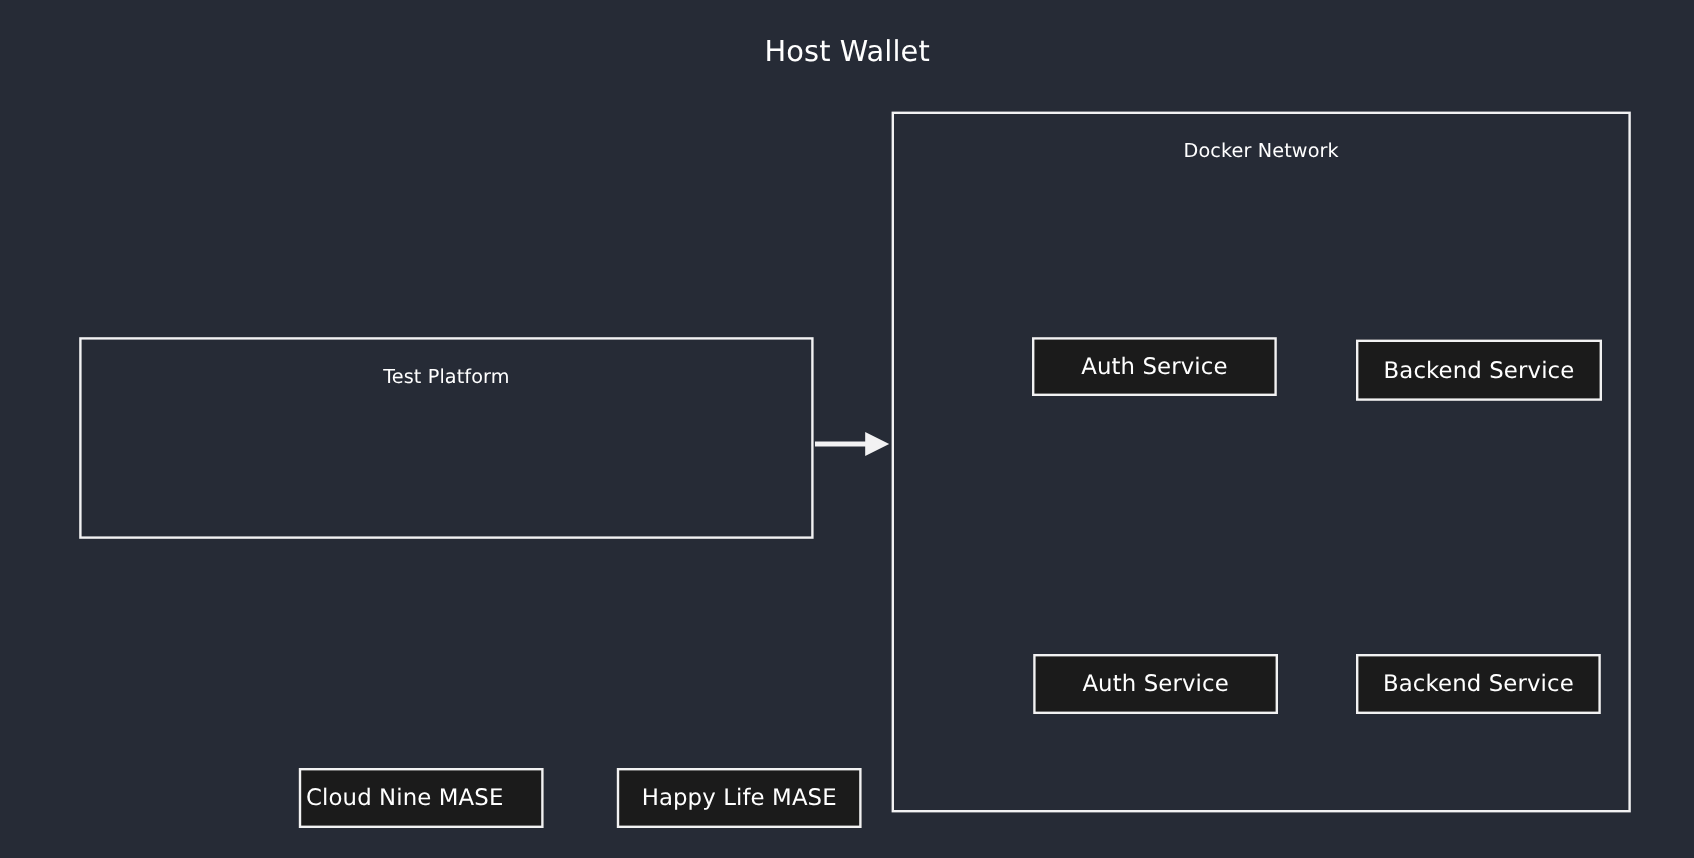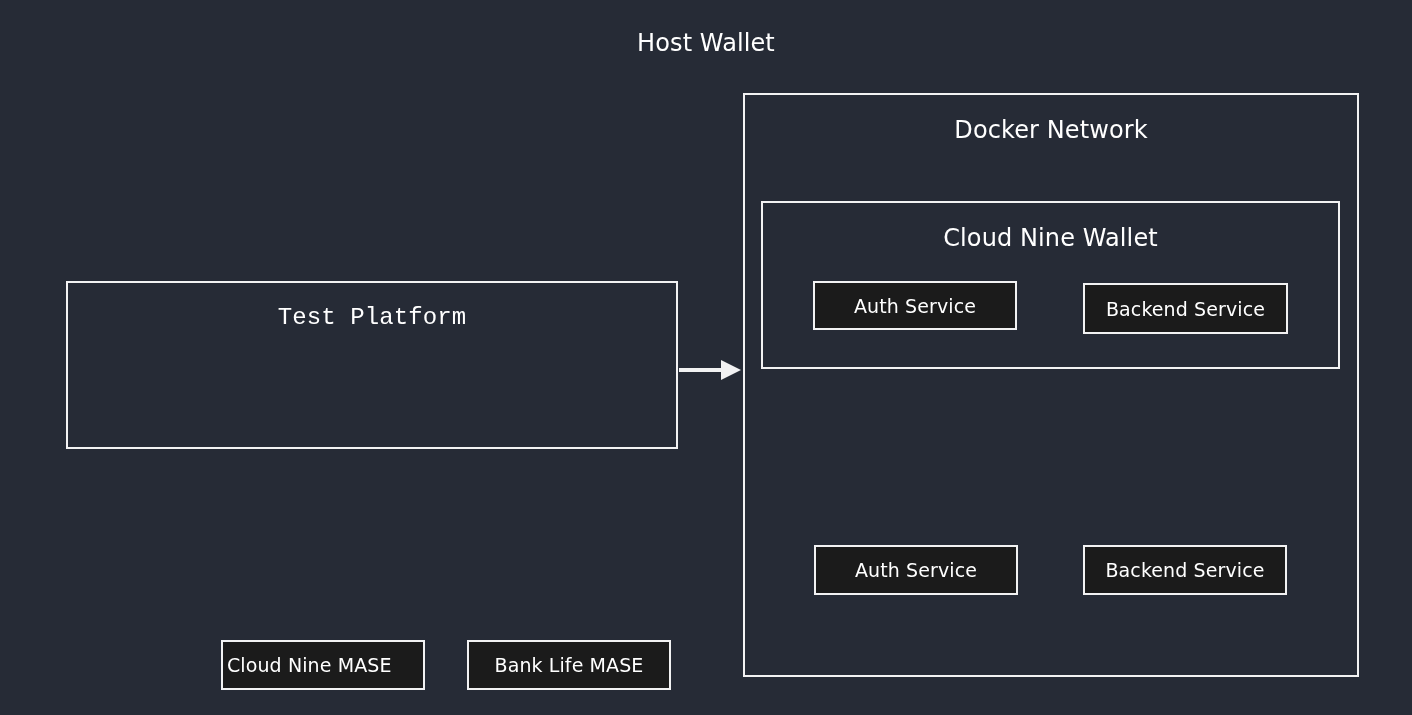--- a/index.html
+++ b/index.html
@@ -35,21 +35,21 @@
     border: 2px solid #f2f2f3;
     background: transparent;
     box-sizing: border-box;
   }
   .group-title {
     position: absolute;
     left: 0;
     width: 100%;
     text-align: center;
     color: #ffffff;
-    font-size: 24px;
+    font-size: 16px;
     font-weight: 400;
     letter-spacing: 0.1px;
   }
   #docker-network {
     left: 743px;
     top: 93px;
     width: 616px;
     height: 584px;
   }
   #docker-network > .group-title { top: 21px; }
@@ -69,45 +69,46 @@
     height: 168px;
   }
   #happy-life-bank > .group-title { top: 21px; }
 
   #test-platform {
     left: 66px;
     top: 281px;
     width: 612px;
     height: 168px;
   }
-  #test-platform > .group-title { top: 21px; font-family: Liberation Mono, monospace; }
+  #test-platform > .group-title { top: 21px; }
 
   
   .node {
     position: absolute;
     background: #1b1b1b;
     border: 2px solid #f2f2f3;
     box-sizing: border-box;
     display: flex;
     align-items: center;
     justify-content: center;
     color: #ffffff;
     font-size: 19px;
     font-weight: 400;
     letter-spacing: 0.1px;
     white-space: nowrap;
+    margin-left: 47px;
   }
   
   #cnw-auth     { left: 813px;  top: 281px; width: 204px; height: 49px; }
   #cnw-backend  { left: 1083px; top: 283px; width: 205px; height: 51px; }
   
   #hlb-auth     { left: 814px;  top: 545px; width: 204px; height: 50px; }
   #hlb-backend  { left: 1083px; top: 545px; width: 204px; height: 50px; }
   
-  #tp-cloud-nine { left: 153px; top: 357px; width: 204px; height: 50px;
+  #tp-cloud-nine { left: 134px; top: 357px; width: 204px; height: 50px;
                    justify-content: flex-start; padding-left: 4px; }
   #tp-happy-life { left: 399px; top: 357px; width: 204px; height: 50px; }
 
   
   #arrow-test-to-docker {
     position: absolute;
     left: 679px;
     top: 355px;
     width: 62px;
     height: 30px;
@@ -116,34 +117,31 @@
 </head>
 <body>
 
 <div id="canvas">
 
   <div class="host-title">Host Wallet</div>
 
   <div class="group" id="test-platform">
     <div class="group-title">Test Platform</div>
     <div class="node" id="tp-cloud-nine">Cloud Nine MASE</div>
-    <div class="node" id="tp-happy-life">Bank Life MASE</div>
+    <div class="node" id="tp-happy-life">Happy Life MASE</div>
   </div>
 
   <svg id="arrow-test-to-docker" viewBox="0 0 62 30">
     <line x1="0" y1="15" x2="44" y2="15" stroke="#f2f2f3" stroke-width="4"></line>
     <polygon points="42,5 62,15 42,25" fill="#f2f2f3"></polygon>
   </svg>
 
   <div class="group" id="docker-network">
     <div class="group-title">Docker Network</div>
   </div>
 
-  <div class="group" id="cloud-nine-wallet">
-    <div class="group-title">Cloud Nine Wallet</div>
-  </div>
   <div class="node" id="cnw-auth">Auth Service</div>
   <div class="node" id="cnw-backend">Backend Service</div>
 
   <div class="node" id="hlb-auth">Auth Service</div>
   <div class="node" id="hlb-backend">Backend Service</div>
 
 </div>
 
 </body></html>

